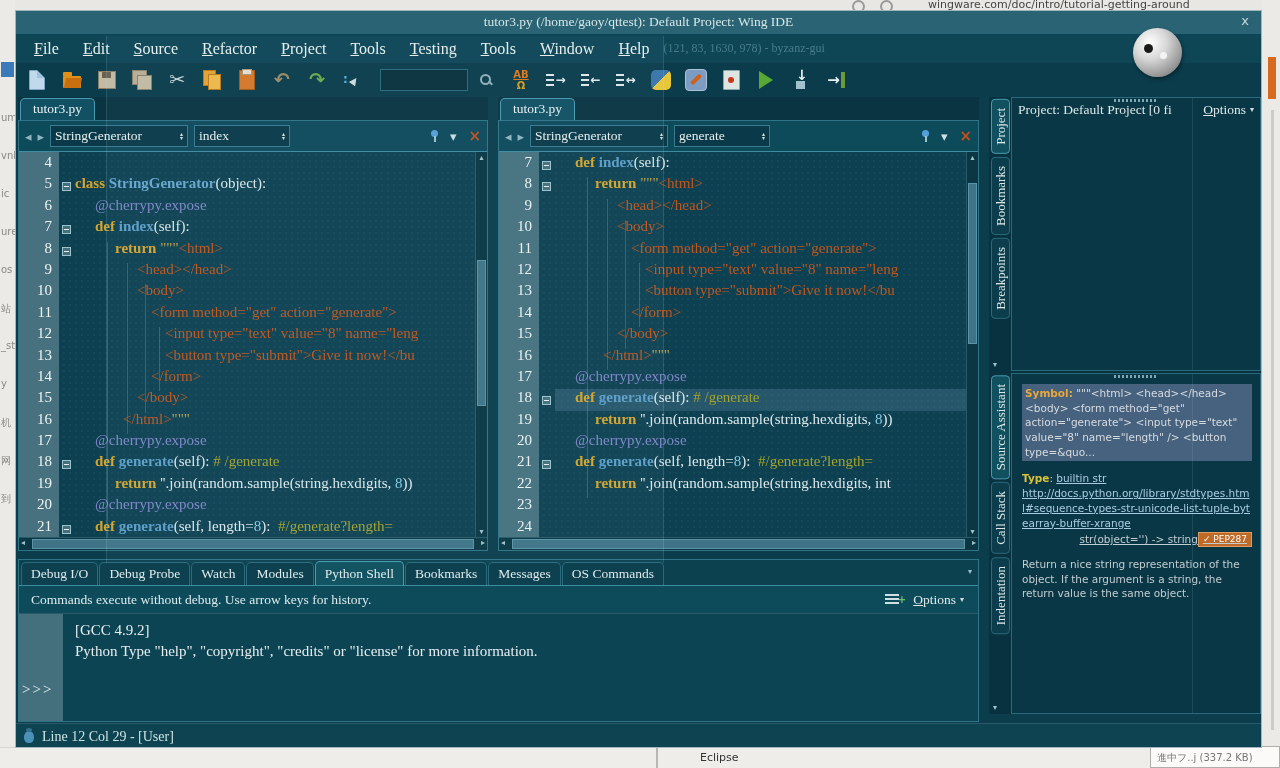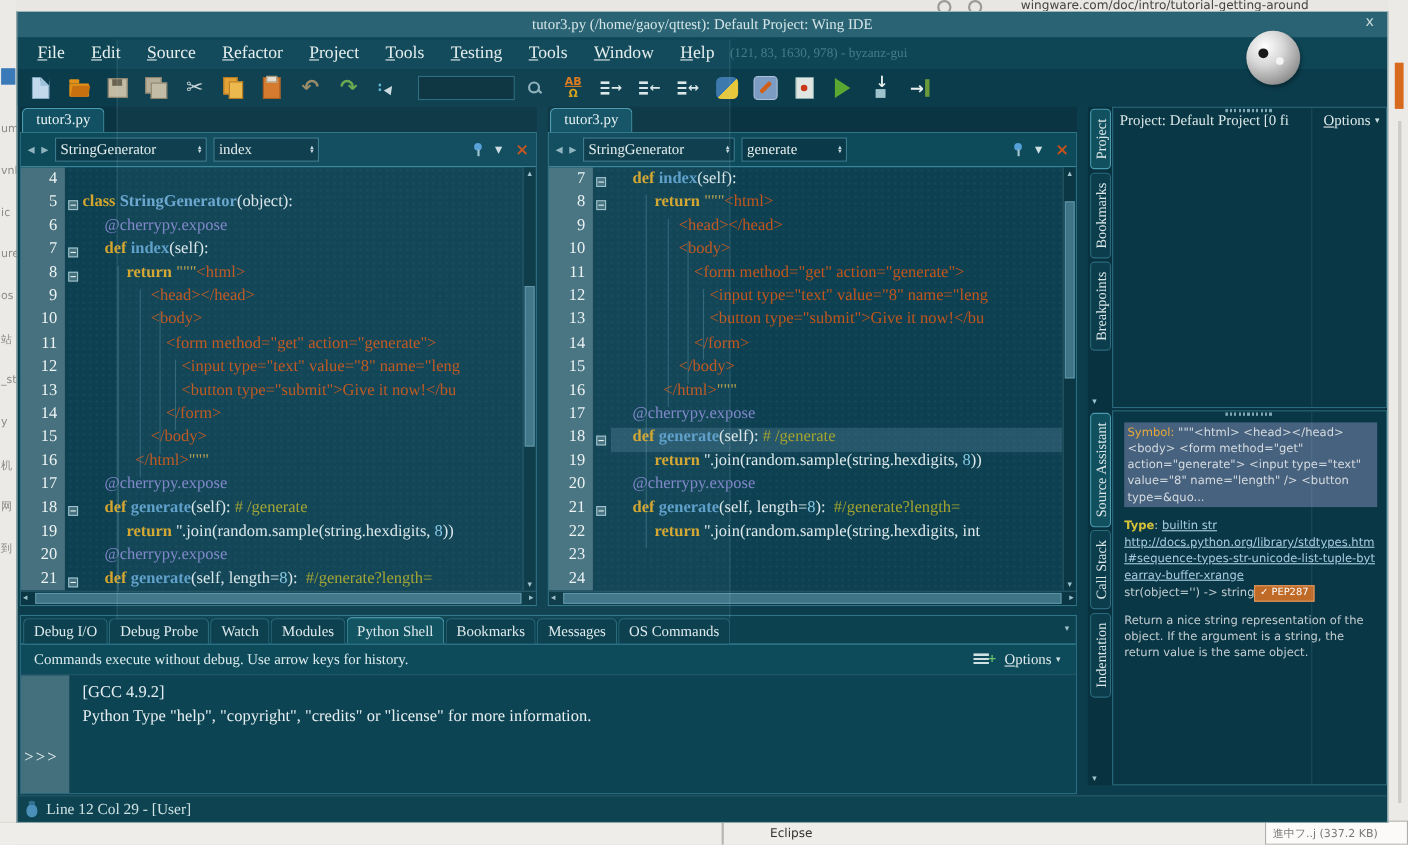--- a/index.html
+++ b/index.html
@@ -141,26 +141,26 @@
   .vtabs .more{position:absolute;bottom:2px;left:4px;color:#9fc3cc;font-size:8px;font-family:"DejaVu Sans",sans-serif;}
   .rp-content{flex:1;border:1px solid #2a6a7c;box-sizing:border-box;background:#0a3745;position:relative;overflow:hidden;}
   .rp-hdr{display:flex;justify-content:space-between;align-items:center;padding:4px 6px 2px 6px;color:#dce8e8;font-size:13.5px;white-space:nowrap;overflow:hidden;}
   .opt{display:flex;align-items:center;gap:4px;color:#dfe9ea;font-size:13.5px;flex:0 0 auto;}
   .opt .lbl::first-letter{text-decoration:underline;}
   .opt .car{font-size:8px;color:#cfe0e4;font-family:"DejaVu Sans",sans-serif;}
   .grip{position:absolute;top:1px;left:50%;width:44px;height:3px;margin-left:-22px;
         background:repeating-linear-gradient(to right,#7fa8b4 0 2px,transparent 2px 4px);}
   .assist{padding:10px 8px 0 10px;font-family:"DejaVu Sans",sans-serif;font-size:10.5px;line-height:1.4;color:#c2cdd2;}
   .sym-block{background:#46627e;color:#d6dbe0;padding:2px 3px;}
-  .sym-label{color:#e8a83c;font-weight:normal;}
+  .sym-label{color:#e8a83c;font-weight:bold;}
   .type-row{margin-top:10px;}
   .type-label{color:#d8c23a;font-weight:bold;}
   .alink{color:#a9cce2;text-decoration:underline;word-break:break-all;}
   .doc-link{display:block;}
-  .sig-row{margin-top:2px;display:flex;justify-content:flex-start;align-items:center;}
+  .sig-row{margin-top:2px;display:flex;justify-content:flex-end;align-items:center;text-decoration:underline;}
   .badge{background:#c06a28;border:1px solid #e09a60;color:#fff;font-size:9px;padding:0px 4px;white-space:nowrap;}
   .desc{margin-top:10px;}
   .rline{position:absolute;top:0;bottom:0;width:1px;background:rgba(140,190,210,.14);}
   
   .bpanel{position:absolute;left:2px;top:548px;width:961px;height:163px;background:#0c4150;border:1px solid #2f7487;box-sizing:border-box;}
   .bp-tabs{height:25px;display:flex;align-items:flex-end;padding-left:2px;position:relative;}
   .btab{padding:3px 9px;border:1px solid #2a6a7c;border-bottom:none;border-radius:5px 5px 0 0;background:#0d4150;color:#dfeaec;font-size:13.5px;margin-right:1px;}
   .btab.active{background:#135463;border-color:#4a9ab0;padding-top:4px;}
   .bp-tabs .more{position:absolute;right:6px;top:8px;color:#9fc3cc;font-size:8px;font-family:"DejaVu Sans",sans-serif;}
   .bp-banner{height:27px;border-top:1px solid #3f8ba0;border-bottom:1px solid #2a5a6a;display:flex;align-items:center;background:#0d4a5a;}

